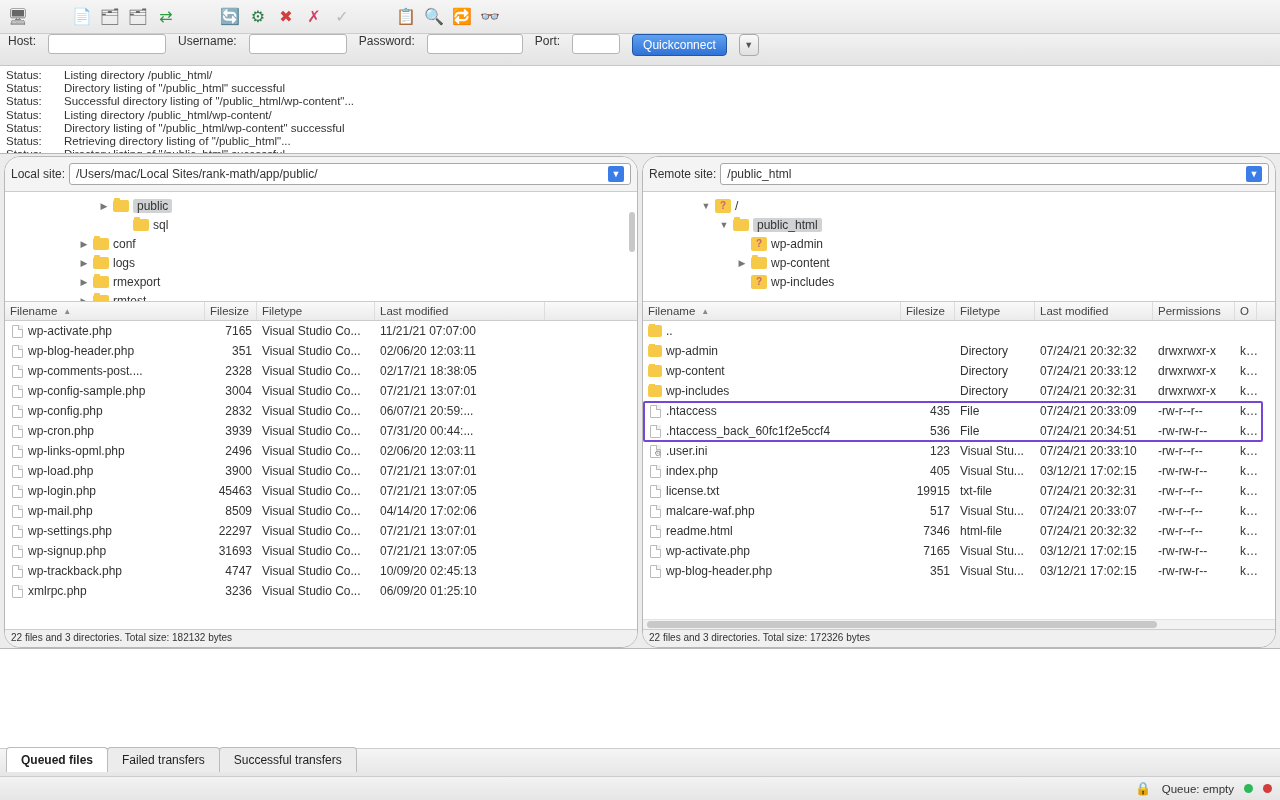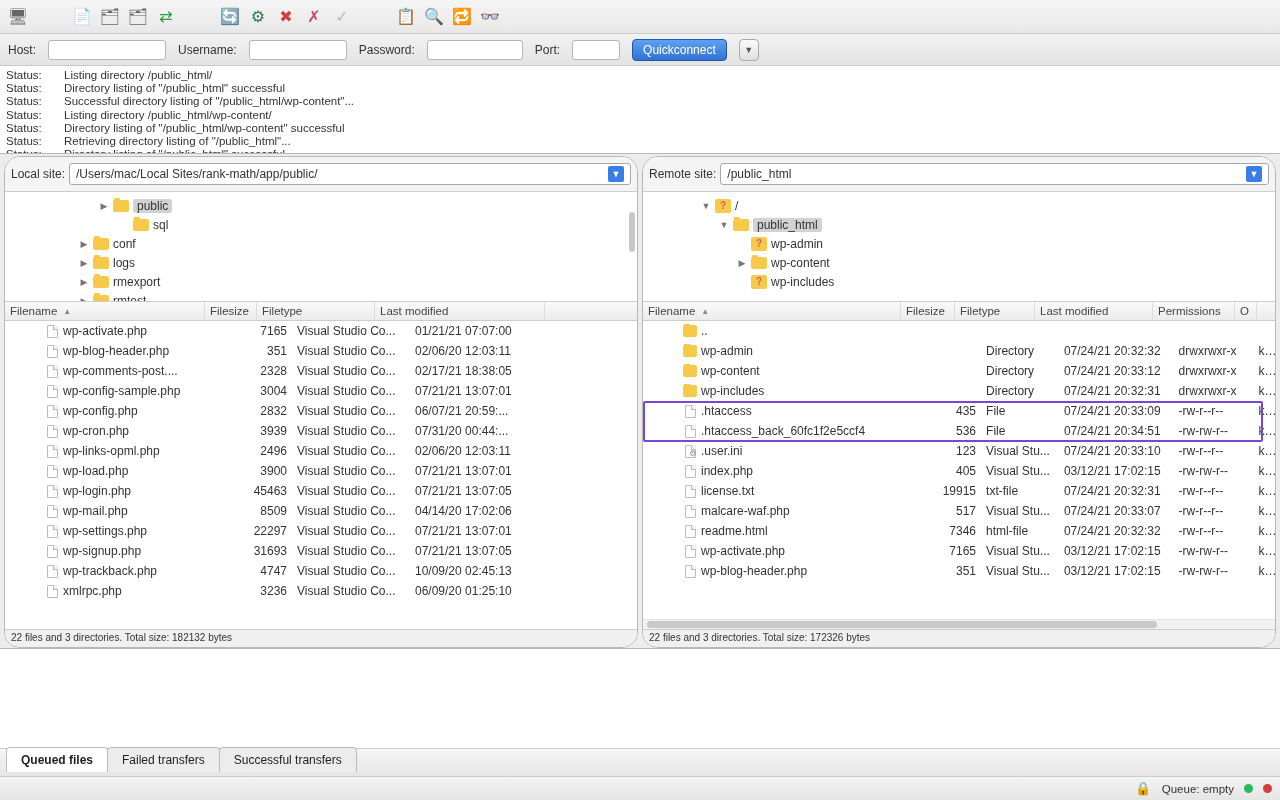--- a/index.html
+++ b/index.html
@@ -1,20 +1,20 @@
 <!DOCTYPE html>
 <html><head>
 <meta charset="utf-8">
 <style>
 * { box-sizing: border-box; margin: 0; padding: 0; font-family: "Helvetica Neue", Arial, sans-serif; }
 body { background: #ececec; font-size: 12px; color: #333; width: 1280px; height: 800px; overflow: hidden; display: flex; flex-direction: column; }
 .toolbar-top { height: 34px; background: linear-gradient(#f5f5f5,#e8e8e8); border-bottom:1px solid #ccc; display:flex; align-items:center; padding: 0 8px; gap:8px; }
 .tb-icon { width:20px; height:20px; display:flex; align-items:center; justify-content:center; font-size:16px; color:#666; }
 .tb-spacer { width: 28px; }
-.quickconnect-bar { height: 32px; background: linear-gradient(#f2f2f2,#e3e3e3); border-bottom:1px solid #c8c8c8; display:flex; align-items:center; padding: 0 8px; gap:12px; font-size:12px; }
+.quickconnect-bar { height: 32px; background: linear-gradient(#f2f2f2,#e3e3e3); border-bottom:1px solid #c8c8c8; display:flex; padding: 0 8px; gap:12px; font-size:12px; }
 .qc-label { color:#333; }
 .qc-input { height:20px; border:1px solid #b5b5b5; border-radius:3px; background:#fff; padding:0 4px; font-size:12px; }
 .qc-button { background: linear-gradient(#5fa1f0,#2f72d6); color:#fff; border:1px solid #2257a8; border-radius:4px; height:22px; padding:0 10px; font-size:12px; font-weight:500; cursor:pointer; }
 .qc-drop { width:20px; height:22px; border:1px solid #aaa; border-radius:4px; background:linear-gradient(#fafafa,#e0e0e0); display:flex;align-items:center;justify-content:center;font-size:9px;color:#555; cursor:pointer; }
 .log-pane { height: 88px; background:#fff; border-bottom:1px solid #b8b8b8; overflow:auto; padding:3px 6px; font-size:11.5px; line-height:1.15; }
 .log-line { display:flex; gap:10px; }
 .log-status { width:48px; }
 .middle { flex:1; display:flex; gap:4px; padding:2px 4px 0 4px; min-height:0; }
 .pane { flex:1; display:flex; flex-direction:column; border:1px solid #b8b8b8; background:#fdfdfd; border-radius:16px; overflow:hidden; }
 .site-row { display:flex; align-items:center; padding:6px 6px; gap:4px; background:#f4f4f4; border-bottom:1px solid #ccc; }
@@ -27,21 +27,21 @@
 .t-noarrow { width:10px; }
 .folder-icon { width:16px; height:12px; background:#f7c948; border-radius:2px; position:relative; }
 .folder-icon::before{content:""; position:absolute; top:-2px; left:1px; width:6px; height:3px; background:#f7c948; border-radius:1px 1px 0 0;}
 .folder-q { width:16px; height:14px; background:#f7c948; border-radius:2px; display:flex;align-items:center;justify-content:center; color:#c66; font-size:10px; font-weight:bold; }
 .t-label-sel { background:#d0d2d4; padding:0 4px; border-radius:2px; color:#333; }
 .tree-scrollbar { position:absolute; right:2px; top:20px; width:6px; height:40px; background:#c8c8c8; border-radius:3px; }
 .file-list { flex:1; display:flex; flex-direction:column; min-height:0; }
 .fl-header { display:flex; background:linear-gradient(#fafafa,#ebebeb); border-bottom:1px solid #ccc; font-size:11.5px; color:#444; }
 .fl-header .col { padding:3px 5px; border-right:1px solid #ddd; display:flex;align-items:center;gap:3px; }
 .sort-asc::after { content:"▲"; font-size:8px; margin-left:3px; color:#888; }
-.fl-body { flex:1; overflow:auto; background:#fff; position:relative;padding-left:35px; }
+.fl-body { flex:1; overflow:auto; background:#fff; position:relative; }
 .fl-row { display:flex; height:20px; align-items:center; font-size:12px; cursor:pointer; }
 .fl-row .col { padding:0 5px; white-space:nowrap; overflow:hidden; text-overflow:ellipsis; }
 .file-icon { width:14px; height:14px; display:inline-flex; align-items:center; justify-content:center; margin-right:4px; vertical-align:middle; }
 .fic-file { width:11px; height:13px; background:#fff; border:1px solid #bbb; border-radius:1px; position:relative; }
 .fic-file::after{content:"";position:absolute;top:-1px;right:-1px;width:4px;height:4px;background:#f0f0f0;border-left:1px solid #bbb;border-bottom:1px solid #bbb;}
 .fic-gear::before { content:"⚙"; font-size:8px; position:absolute; bottom:-1px; right:-2px; color:#888; }
 .status-strip { height:18px; background:#f0f0f0; border-top:1px solid #ccc; font-size:10px; padding:2px 6px; color:#333; }
 .highlight-box { border:2px solid #7646d4; border-radius:2px; position:absolute; pointer-events:none; }
 .queue-area { height:100px; border-top:1px solid #b8b8b8; background:#fff; display:flex;flex-direction:column; }
 .queue-header { display:flex; background:linear-gradient(#fafafa,#ebebeb); border-bottom:1px solid #ccc; font-size:11.5px; }
@@ -178,21 +178,21 @@
         <div class="col c-type">Filetype</div>
         <div class="col c-mod">Last modified</div>
       </div>
       <div class="fl-body" id="local-files">
           <div class="fl-row">
             <span class="col c-name"><span class="file-icon">
                 <span class="fic-file"></span>
               </span>wp-activate.php</span>
             <span class="col c-size">7165</span>
             <span class="col c-type">Visual Studio Co...</span>
-            <span class="col c-mod">01/21/21 07:07:00</span>
+            <span class="col c-mod">11/21/21 07:07:00</span>
           </div>
           <div class="fl-row">
             <span class="col c-name"><span class="file-icon">
                 <span class="fic-file"></span>
               </span>wp-blog-header.php</span>
             <span class="col c-size">351</span>
             <span class="col c-type">Visual Studio Co...</span>
             <span class="col c-mod">02/06/20 12:03:11</span>
           </div>
           <div class="fl-row">

